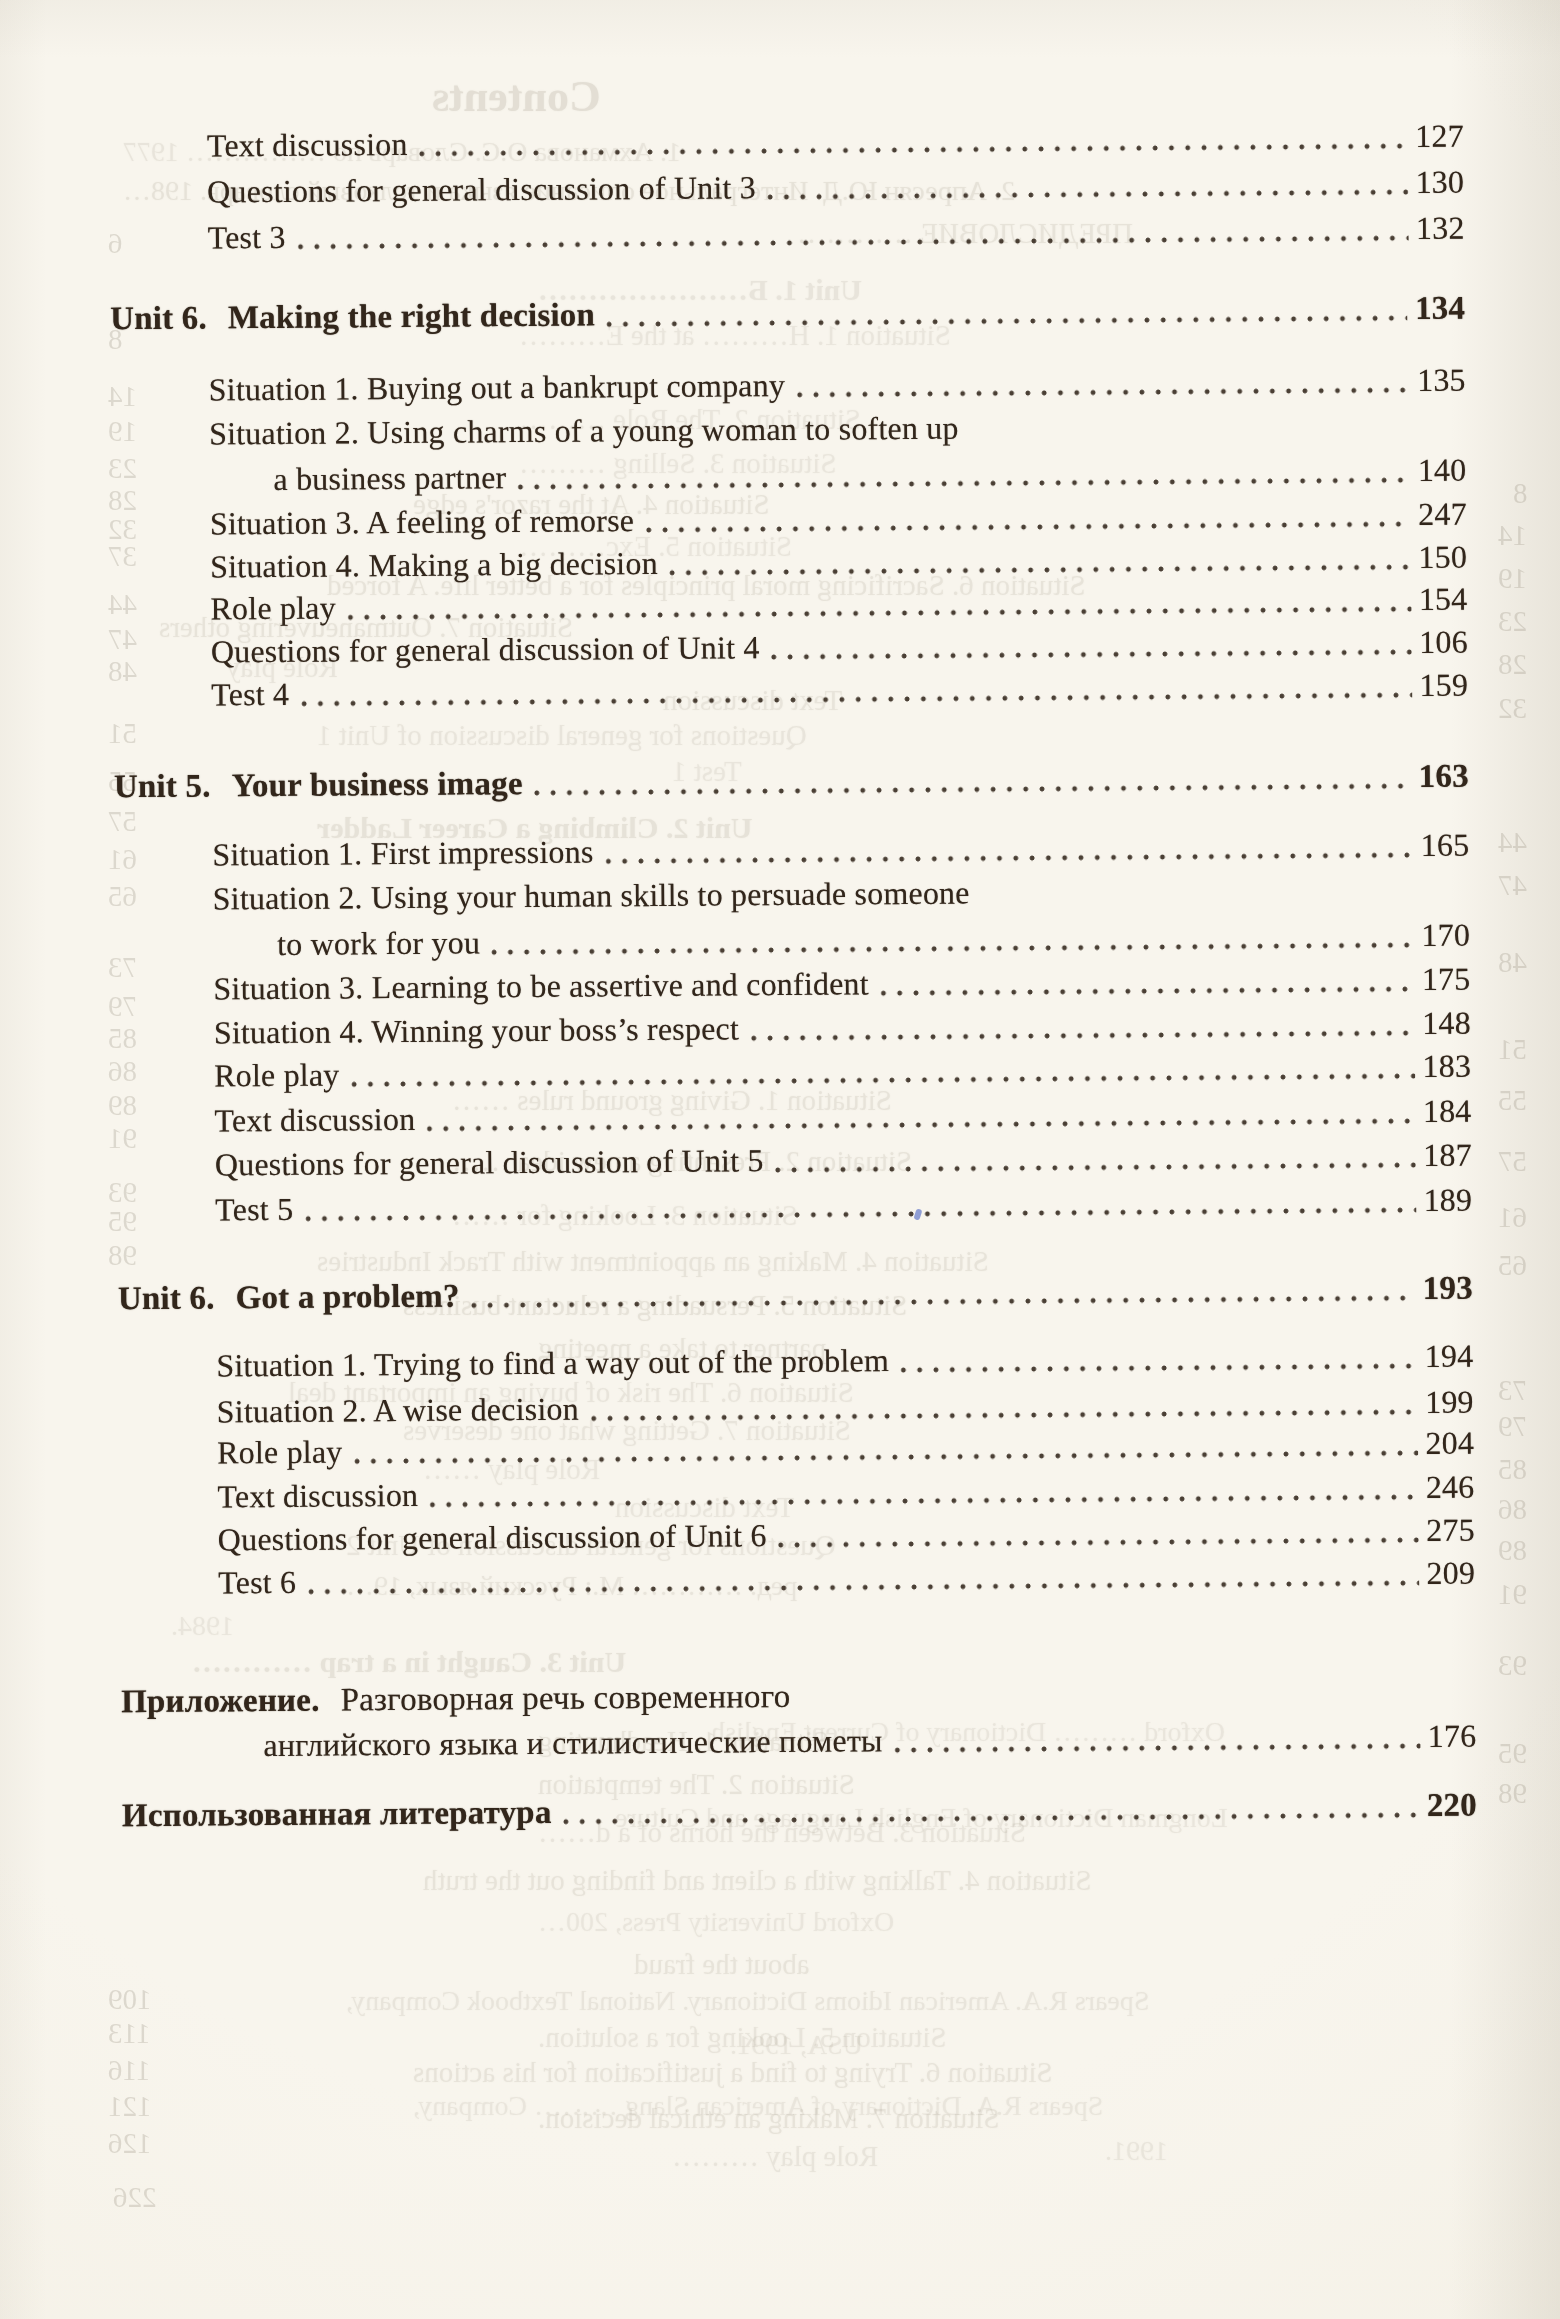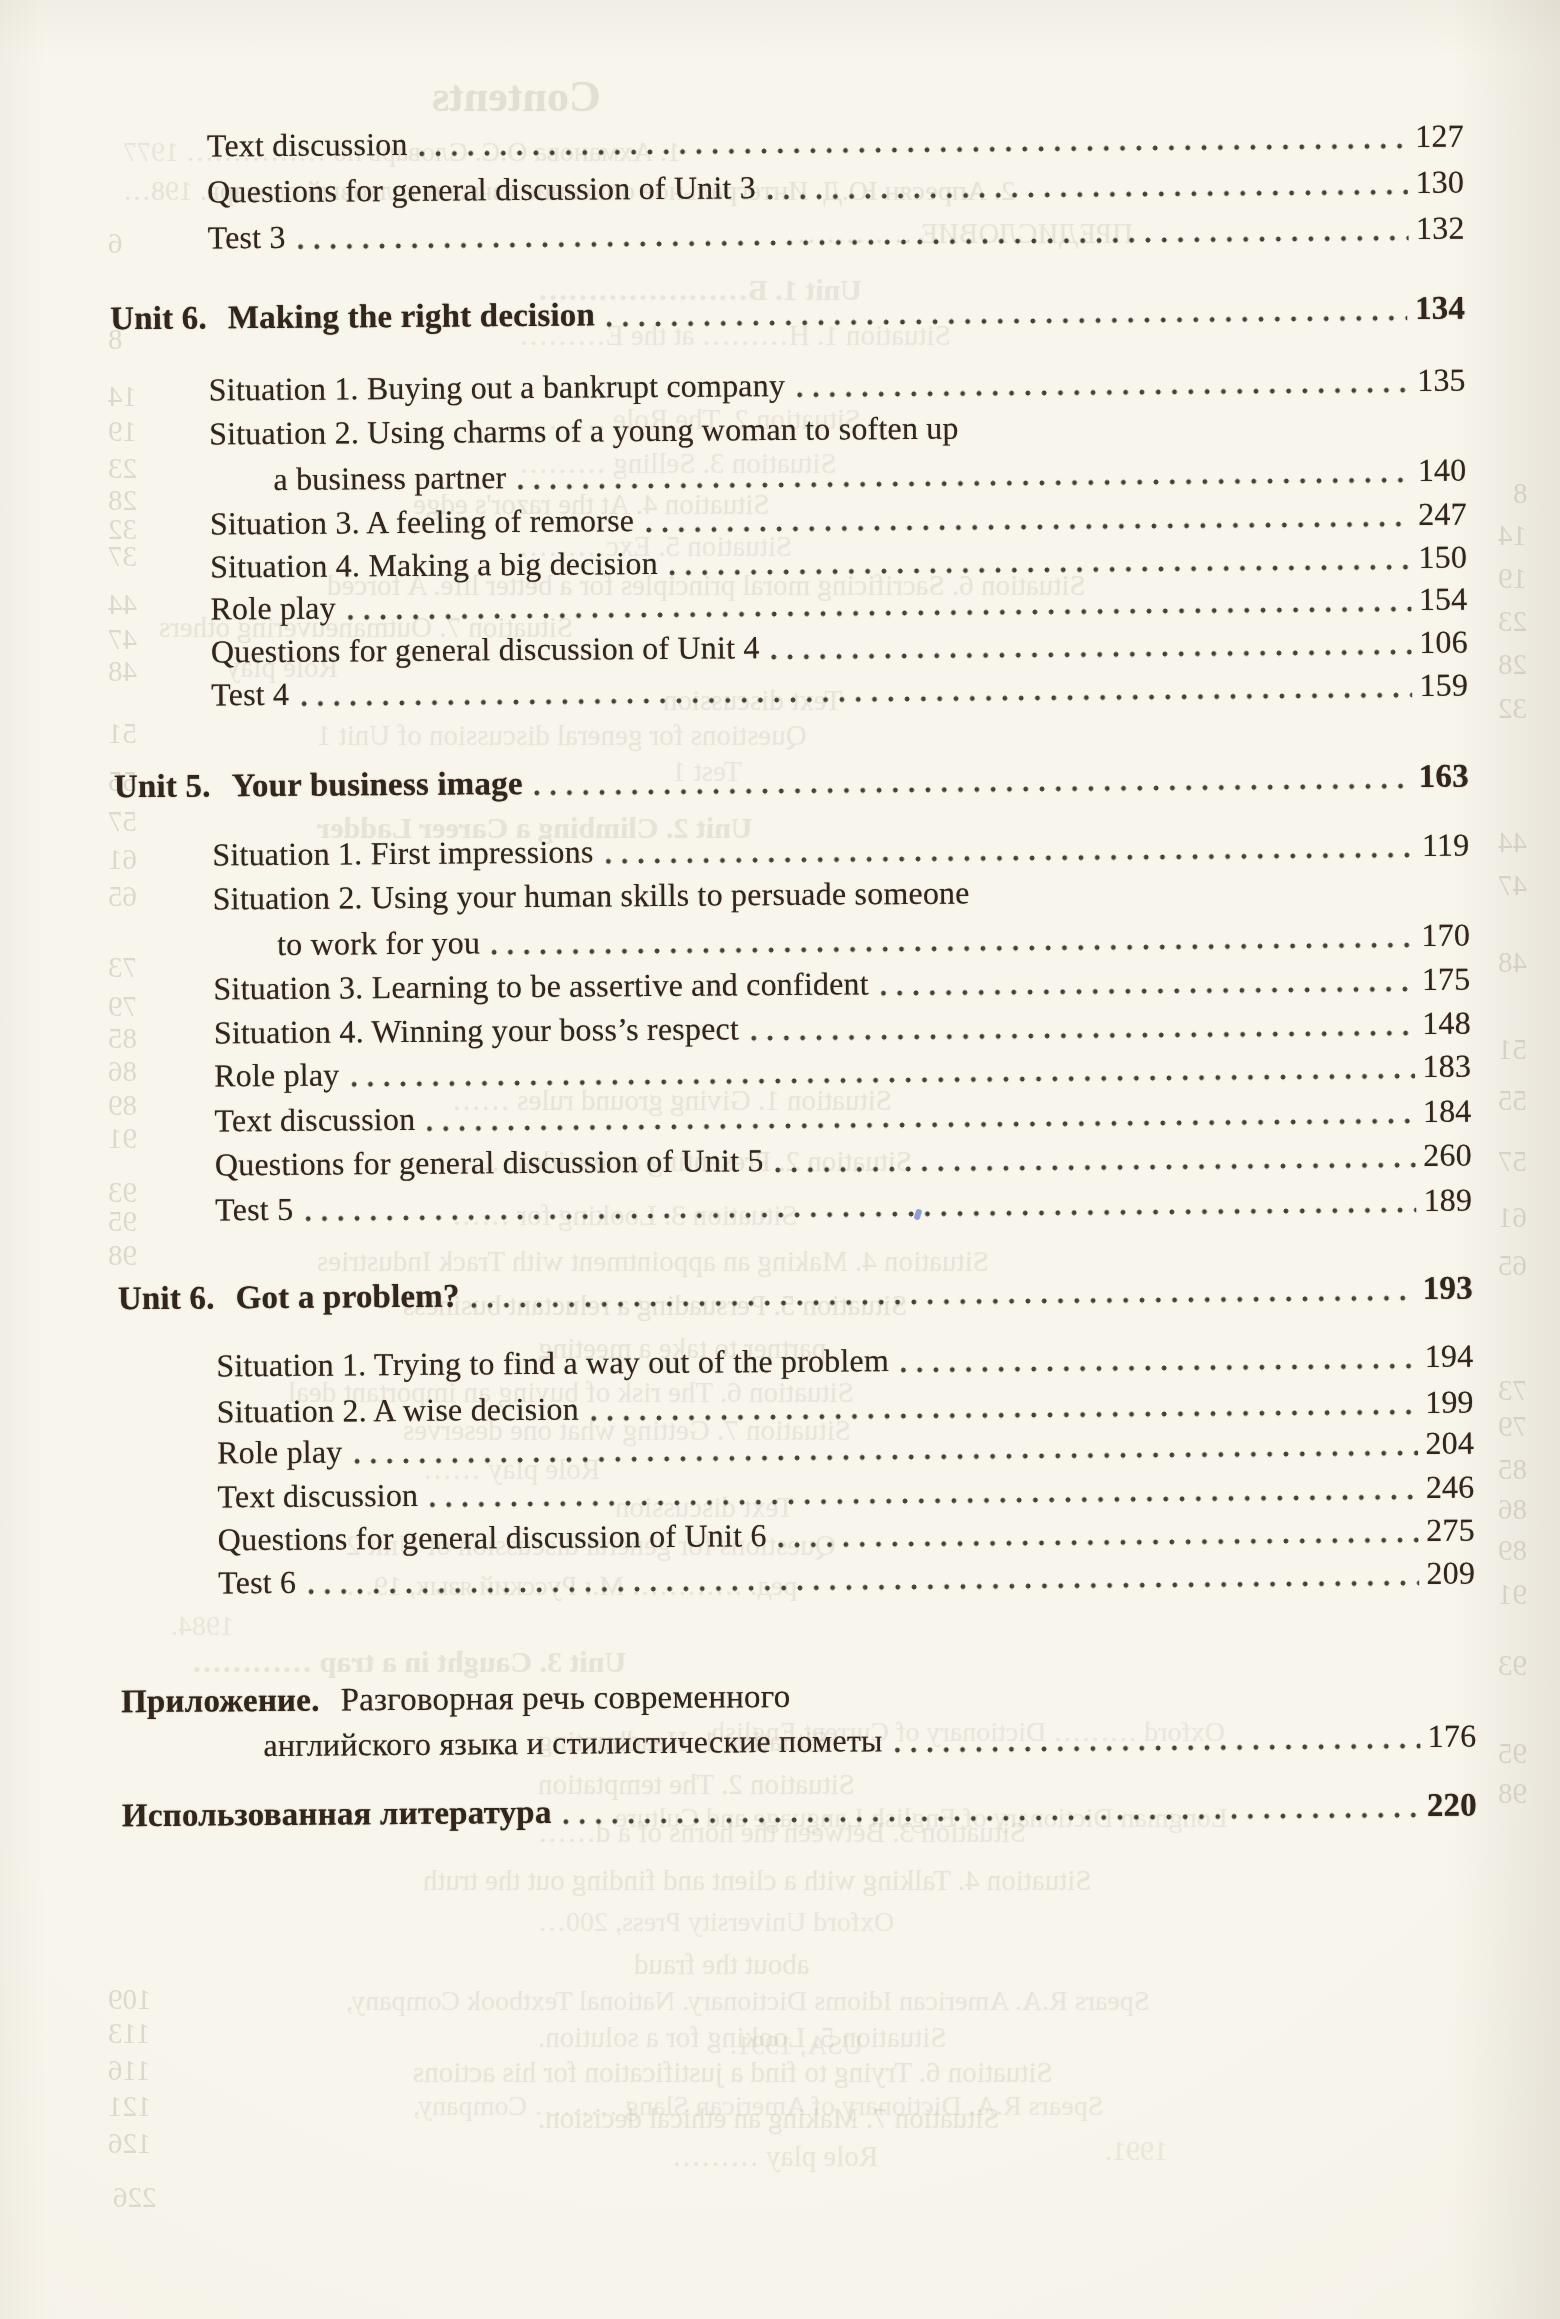--- a/index.html
+++ b/index.html
@@ -239,21 +239,21 @@
         </div>
         <div class="row unit" style="top: 762px; left: 115px;">
           <span class="prefix">Unit 5.</span>
           <span class="lbl">Your business image</span>
           <span class="leader"></span>
           <span class="pg">163</span>
         </div>
         <div class="row entry" style="top: 832px; left: 213px;">
           <span class="lbl">Situation 1. First impressions</span>
           <span class="leader"></span>
-          <span class="pg">119</span>
+          <span class="pg">165</span>
         </div>
         <div class="row entry" style="top: 876px; left: 213px;">
           <span class="lbl">Situation 2. Using your human skills to persuade someone</span>
         </div>
         <div class="row cont" style="top: 922px; left: 277px;">
           <span class="lbl">to work for you</span>
           <span class="leader"></span>
           <span class="pg">170</span>
         </div>
         <div class="row entry" style="top: 966px; left: 213px;">
@@ -272,21 +272,21 @@
           <span class="pg">183</span>
         </div>
         <div class="row entry" style="top: 1098px; left: 213px;">
           <span class="lbl">Text discussion</span>
           <span class="leader"></span>
           <span class="pg">184</span>
         </div>
         <div class="row entry" style="top: 1142px; left: 213px;">
           <span class="lbl">Questions for general discussion of Unit 5</span>
           <span class="leader"></span>
-          <span class="pg">260</span>
+          <span class="pg">187</span>
         </div>
         <div class="row entry" style="top: 1187px; left: 213px;">
           <span class="lbl">Test 5</span>
           <span class="leader"></span>
           <span class="pg">189</span>
         </div>
         <div class="row unit" style="top: 1274px; left: 115px;">
           <span class="prefix">Unit 6.</span>
           <span class="lbl">Got a problem?</span>
           <span class="leader"></span>

